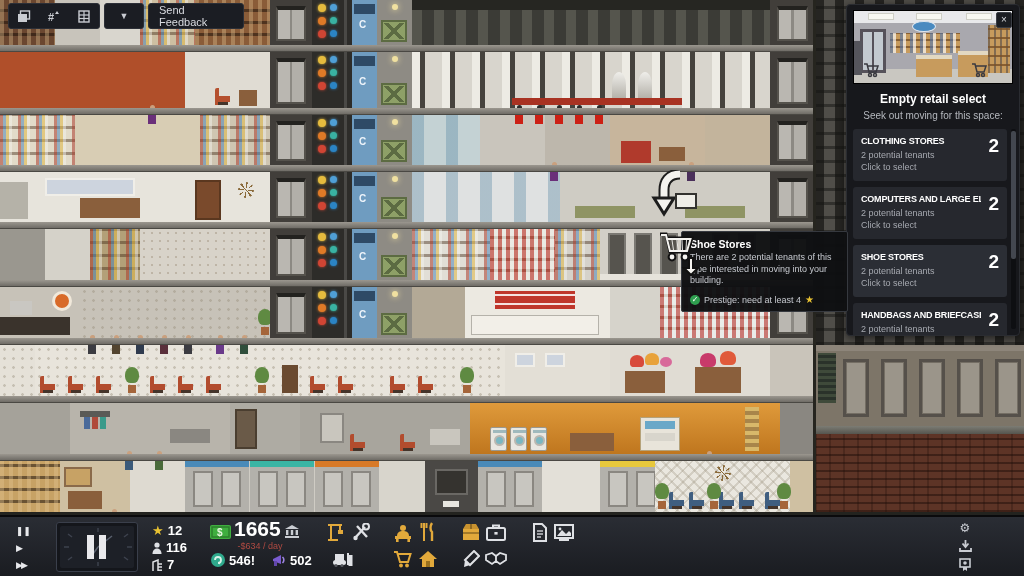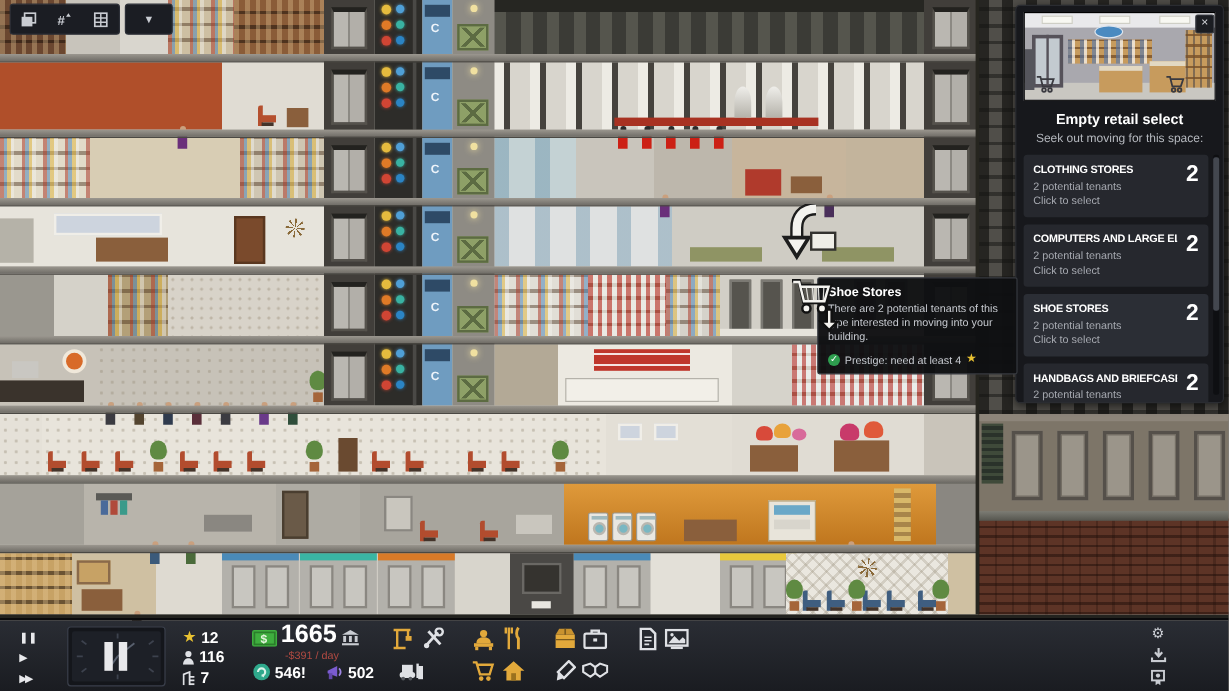--- a/index.html
+++ b/index.html
@@ -646,20 +646,21 @@
           <rect x="2" y="1" width="10" height="11" fill="none" stroke="#c9ccd2" stroke-width="1.4"></rect>
           <line x1="7" y1="1" x2="7" y2="12" stroke="#c9ccd2" stroke-width="1.2"></line>
           <line x1="2" y1="5" x2="12" y2="5" stroke="#c9ccd2" stroke-width="1.2"></line>
           <line x1="2" y1="8.5" x2="12" y2="8.5" stroke="#c9ccd2" stroke-width="1.2"></line>
         </svg>
     </span>
   </div>
   <div class="tbtn" style="left:104px;width:40px;font-size:9px;justify-content:center;">
     <span>▼</span>
   </div>
+  <div class="tbtn" id="feedback" style="left:148px;width:96px;">Send Feedback</div>
 
   <div id="panel">
     <div id="preview">
         <div style="position: absolute; left: 0px; top: 0px; width: 160px; height: 12px; background: rgb(233, 233, 235);"></div>
         <div style="position: absolute; left: 14px; top: 2px; width: 26px; height: 7px; background: rgb(248, 248, 242); border: 1px solid rgb(207, 207, 198);"></div>
         <div style="position: absolute; left: 62px; top: 2px; width: 26px; height: 7px; background: rgb(248, 248, 242); border: 1px solid rgb(207, 207, 198);"></div>
         <div style="position: absolute; left: 112px; top: 2px; width: 26px; height: 7px; background: rgb(248, 248, 242); border: 1px solid rgb(207, 207, 198);"></div>
         <div style="position: absolute; left: 0px; top: 58px; width: 160px; height: 16px; background: rgb(201, 199, 193);"></div>
         <div style="position: absolute; left: 6px; top: 18px; width: 26px; height: 44px; background: rgb(195, 202, 208); border: 3px solid rgb(86, 82, 90);"></div>
         <div style="position: absolute; left: 18px; top: 18px; width: 2px; height: 44px; background: rgb(86, 82, 90);"></div>
@@ -788,21 +789,21 @@
       <span>7</span>
     </div>
 
     <svg class="abs" style="left:210px;top:8px;" width="21" height="14" viewBox="0 0 21 14">
       <rect x="0" y="0" width="21" height="14" rx="2" fill="#3fae3f"></rect>
         <rect x="2" y="2" width="17" height="10" fill="none" stroke="#2b7d2b" stroke-width="1.4"></rect>
       <text x="7" y="11" font-size="10" font-weight="bold" fill="#e8f5e0">$</text>
     </svg>
   </div>
   <div id="cash">1665</div>
-  <div id="daily">-$391 / day</div>
+  <div id="daily">-$634 / day</div>
   <svg class="abs" style="left:284px;top:524px;" width="16" height="14" viewBox="0 0 16 14">
     <path d="M1 5 L8 1 L15 5 Z" fill="#c9ccd2"></path>
       <rect x="2" y="6" width="2.4" height="5" fill="#c9ccd2"></rect>
       <rect x="6.8" y="6" width="2.4" height="5" fill="#c9ccd2"></rect>
       <rect x="11.6" y="6" width="2.4" height="5" fill="#c9ccd2"></rect>
       <rect x="1" y="12" width="14" height="2" fill="#c9ccd2"></rect>
   </svg>
   <svg class="abs" style="left:211px;top:553px;" width="14" height="14" viewBox="0 0 14 14">
     <circle cx="7" cy="7" r="7" fill="#2fa98c"></circle>
       <path d="M4 7 A3 3 0 1 1 7 10" fill="none" stroke="#d8f2e8" stroke-width="1.8"></path>

